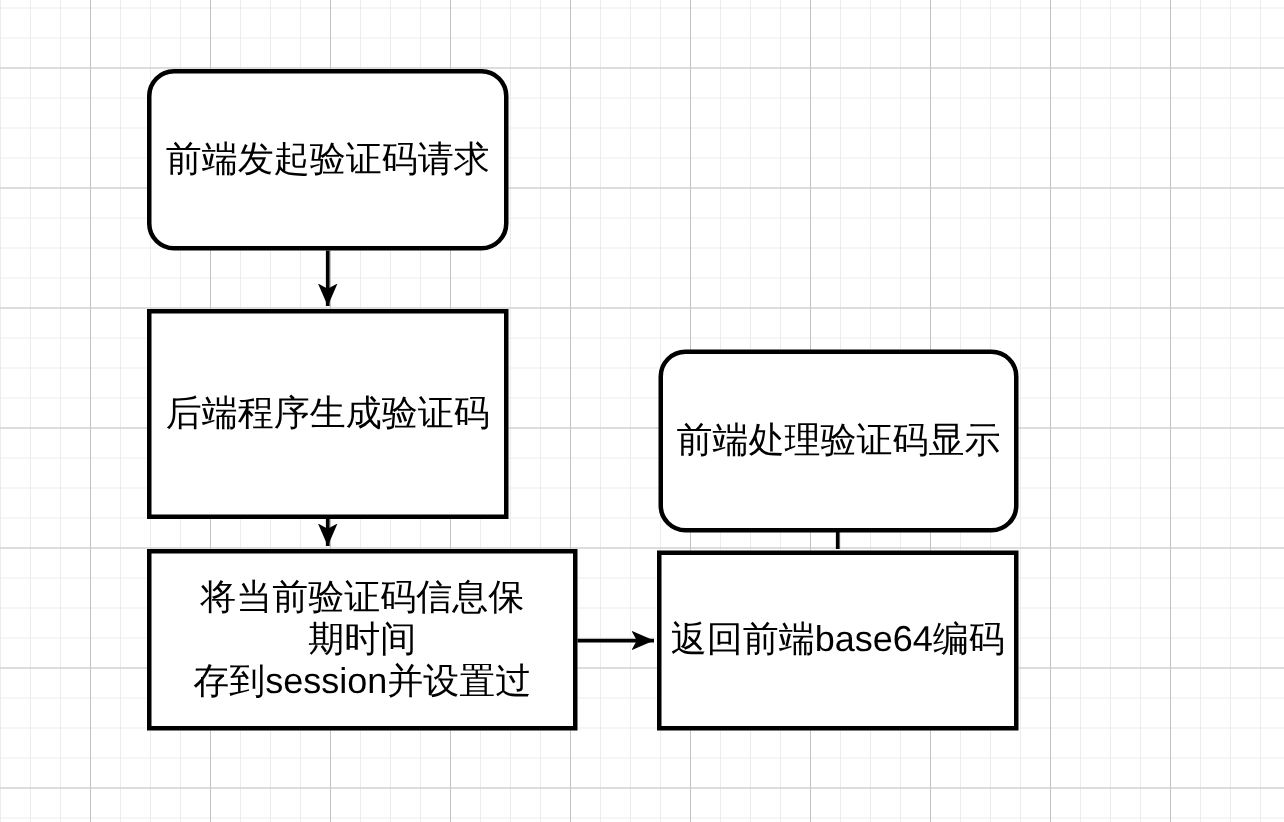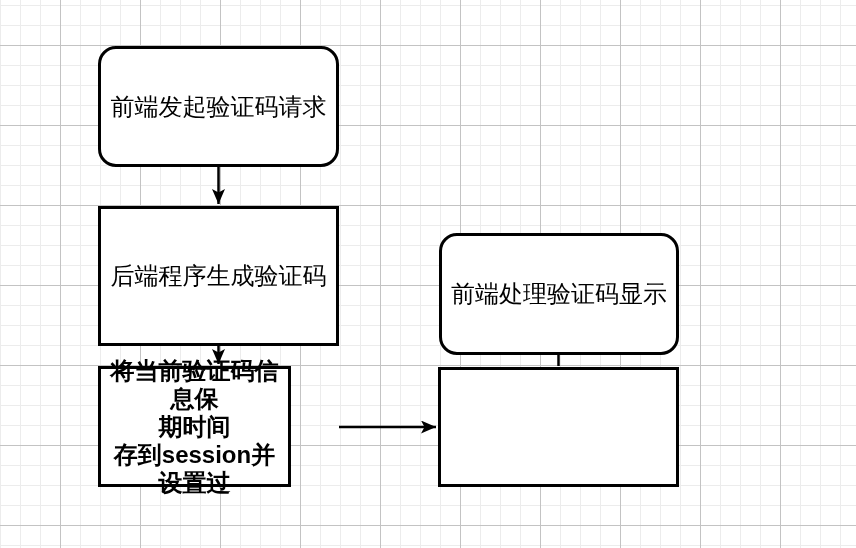--- a/index.html
+++ b/index.html
@@ -33,21 +33,21 @@
     text-align: center;
     color: #000000;
     font-size: 24px;
     line-height: 28px;
     padding: 0 4px;
   }
   .node.rounded { border-radius: 18px; }
 
   #node-frontend-request  { left:  98px; top:  46px; width: 241px; height: 121px; }
   #node-backend-generate  { left:  98px; top: 206px; width: 241px; height: 140px; }
-  #node-save-session      { left:  98px; top: 366px; width: 193px; height: 121px; font-weight: bold; }
+  #node-save-session      { left:  98px; top: 366px; width: 287px; height: 121px; }
   #node-frontend-display  { left: 439px; top: 185px; width: 240px; height: 122px; margin-top: 48px; }
   #node-return-base64     { left: 438px; top: 367px; width: 241px; height: 120px; }
 
   .edges {
     position: absolute;
     left: 0; top: 0;
     width: 856px; height: 548px;
     pointer-events: none;
   }
   .edge-line {
@@ -96,16 +96,17 @@
       <div>存到session并设置过</div>
     </div>
   </div>
 
   <div class="node rounded" id="node-frontend-display">
     <div>前端处理验证码显示</div>
   </div>
 
   <div class="node" id="node-return-base64">
     <div>
+      <div>返回前端base64编码</div>
     </div>
   </div>
 
 </div>
 
 </body></html>

